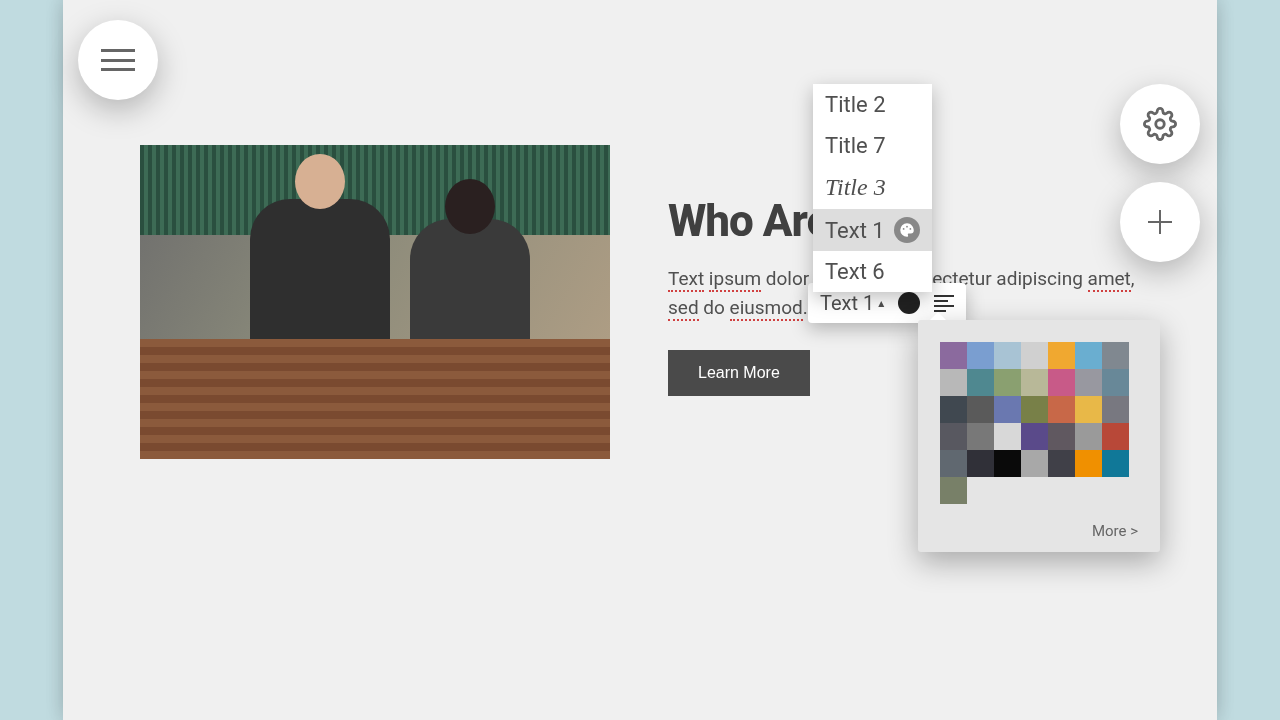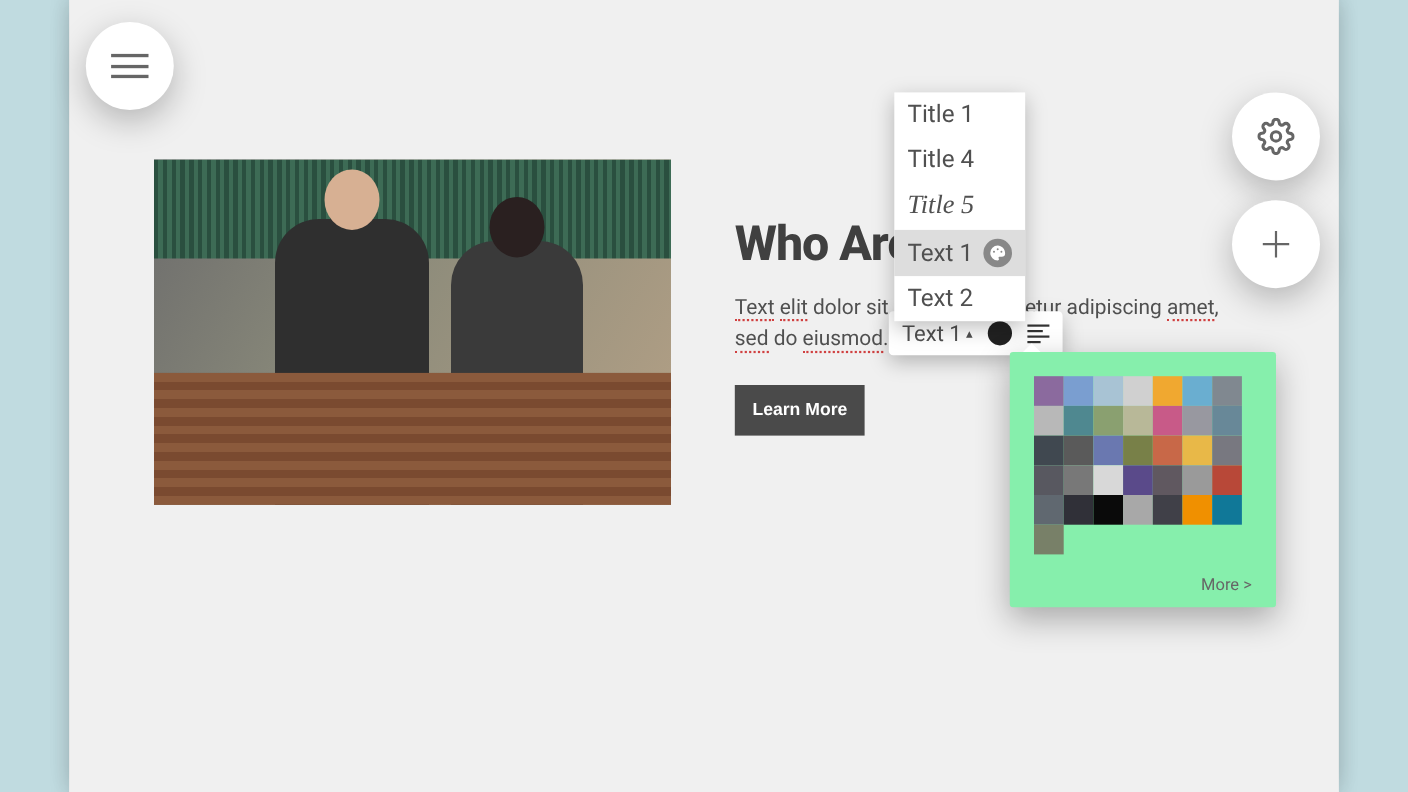--- a/index.html
+++ b/index.html
@@ -103,23 +103,23 @@
     line-height: 1.5;
     margin-bottom: 28px;
   }
   .body-text .sp {
     border-bottom: 2px dotted #d04040;
   }
   .btn {
     display: inline-block;
     background: #4a4a4a;
     color: #fff;
-    font-weight: 700;
+    font-weight: 400;
     font-size: 16px;
-    padding: 14px 16px;
+    padding: 14px 30px;
     border: none;
     cursor: pointer;
   }
 
   .fab {
     position: absolute;
     width: 80px;
     height: 80px;
     border-radius: 50%;
     background: #fff;
@@ -188,21 +188,21 @@
   .tb-align span:nth-child(2){width:14px;}
   .tb-align span:nth-child(3){width:20px;}
   .tb-align span:nth-child(4){width:12px;}
 
   
   .color-picker {
     position: absolute;
     left: 918px;
     top: 320px;
     width: 242px;
-    background: #86efac;
+    background: #e5e5e5;
     box-shadow: 0 10px 30px rgba(0,0,0,0.3);
     border-radius: 3px;
     padding: 22px 18px 12px 22px;
     z-index: 50;
   }
   .color-picker::before{
     content:"";position:absolute;top:-8px;left:12px;
     border-left:8px solid transparent;border-right:8px solid transparent;border-bottom:8px solid #fff;
   }
   .swatches { display:flex; flex-wrap:wrap; width:189px; }
@@ -222,21 +222,21 @@
   <div class="section section-inner">
     <div class="content">
       <div class="photo">
         <div class="person1"></div>
         <div class="person2"></div>
       </div>
       <div class="text-col">
         <h2 class="heading">Who Are We</h2>
         <p class="body-text">
           <span class="sp">Text</span>
-          <span class="sp">elit</span>
+          <span class="sp">ipsum</span>
           <span>dolor sit</span>
           <span class="sp">amet</span><span>, consectetur adipiscing</span>
           <span class="sp">amet</span><span>,</span>
           <span class="sp">sed</span>
           <span>do</span>
           <span class="sp">eiusmod</span><span>.</span>
         </p>
         <button class="btn">Learn More</button>
       </div>
     </div>
@@ -257,35 +257,35 @@
   </svg>
 </div>
 <div class="fab fab-plus">
   <svg class="plus-svg" viewBox="0 0 24 24" stroke="#666" stroke-width="1.5">
     <line x1="12" y1="3" x2="12" y2="21"></line>
       <line x1="3" y1="12" x2="21" y2="12"></line>
   </svg>
 </div>
 
 <div class="style-dd">
-  <div class="item">Title 1</div>
-  <div class="item">Title 4</div>
-  <div class="item title3">Title 5</div>
+  <div class="item">Title 2</div>
+  <div class="item">Title 7</div>
+  <div class="item title3">Title 3</div>
   <div class="item sel">
     <span>Text 1</span>
     <span class="palette-ico">
       <svg viewBox="0 0 24 24" fill="#fff">
           <path d="M12 3a9 9 0 1 0 0 18c1 0 1.5-.8 1.5-1.5s-.5-1.2-.5-1.8c0-.8.7-1.2 1.5-1.2H17a4 4 0 0 0 4-4c0-5-4-9.5-9-9.5z"></path>
           <circle cx="7.5" cy="10.5" r="1.2" fill="#888"></circle>
           <circle cx="12" cy="7.5" r="1.2" fill="#888"></circle>
           <circle cx="16.5" cy="10.5" r="1.2" fill="#888"></circle>
         </svg>
     </span>
   </div>
-  <div class="item">Text 2</div>
+  <div class="item">Text 6</div>
 </div>
 
 <div class="toolbar">
   <div class="tb-label">
     <span>Text 1</span>
     <span class="tb-caret">▴</span>
   </div>
   <div class="tb-circle"></div>
   <div class="tb-align">
     <span></span>

